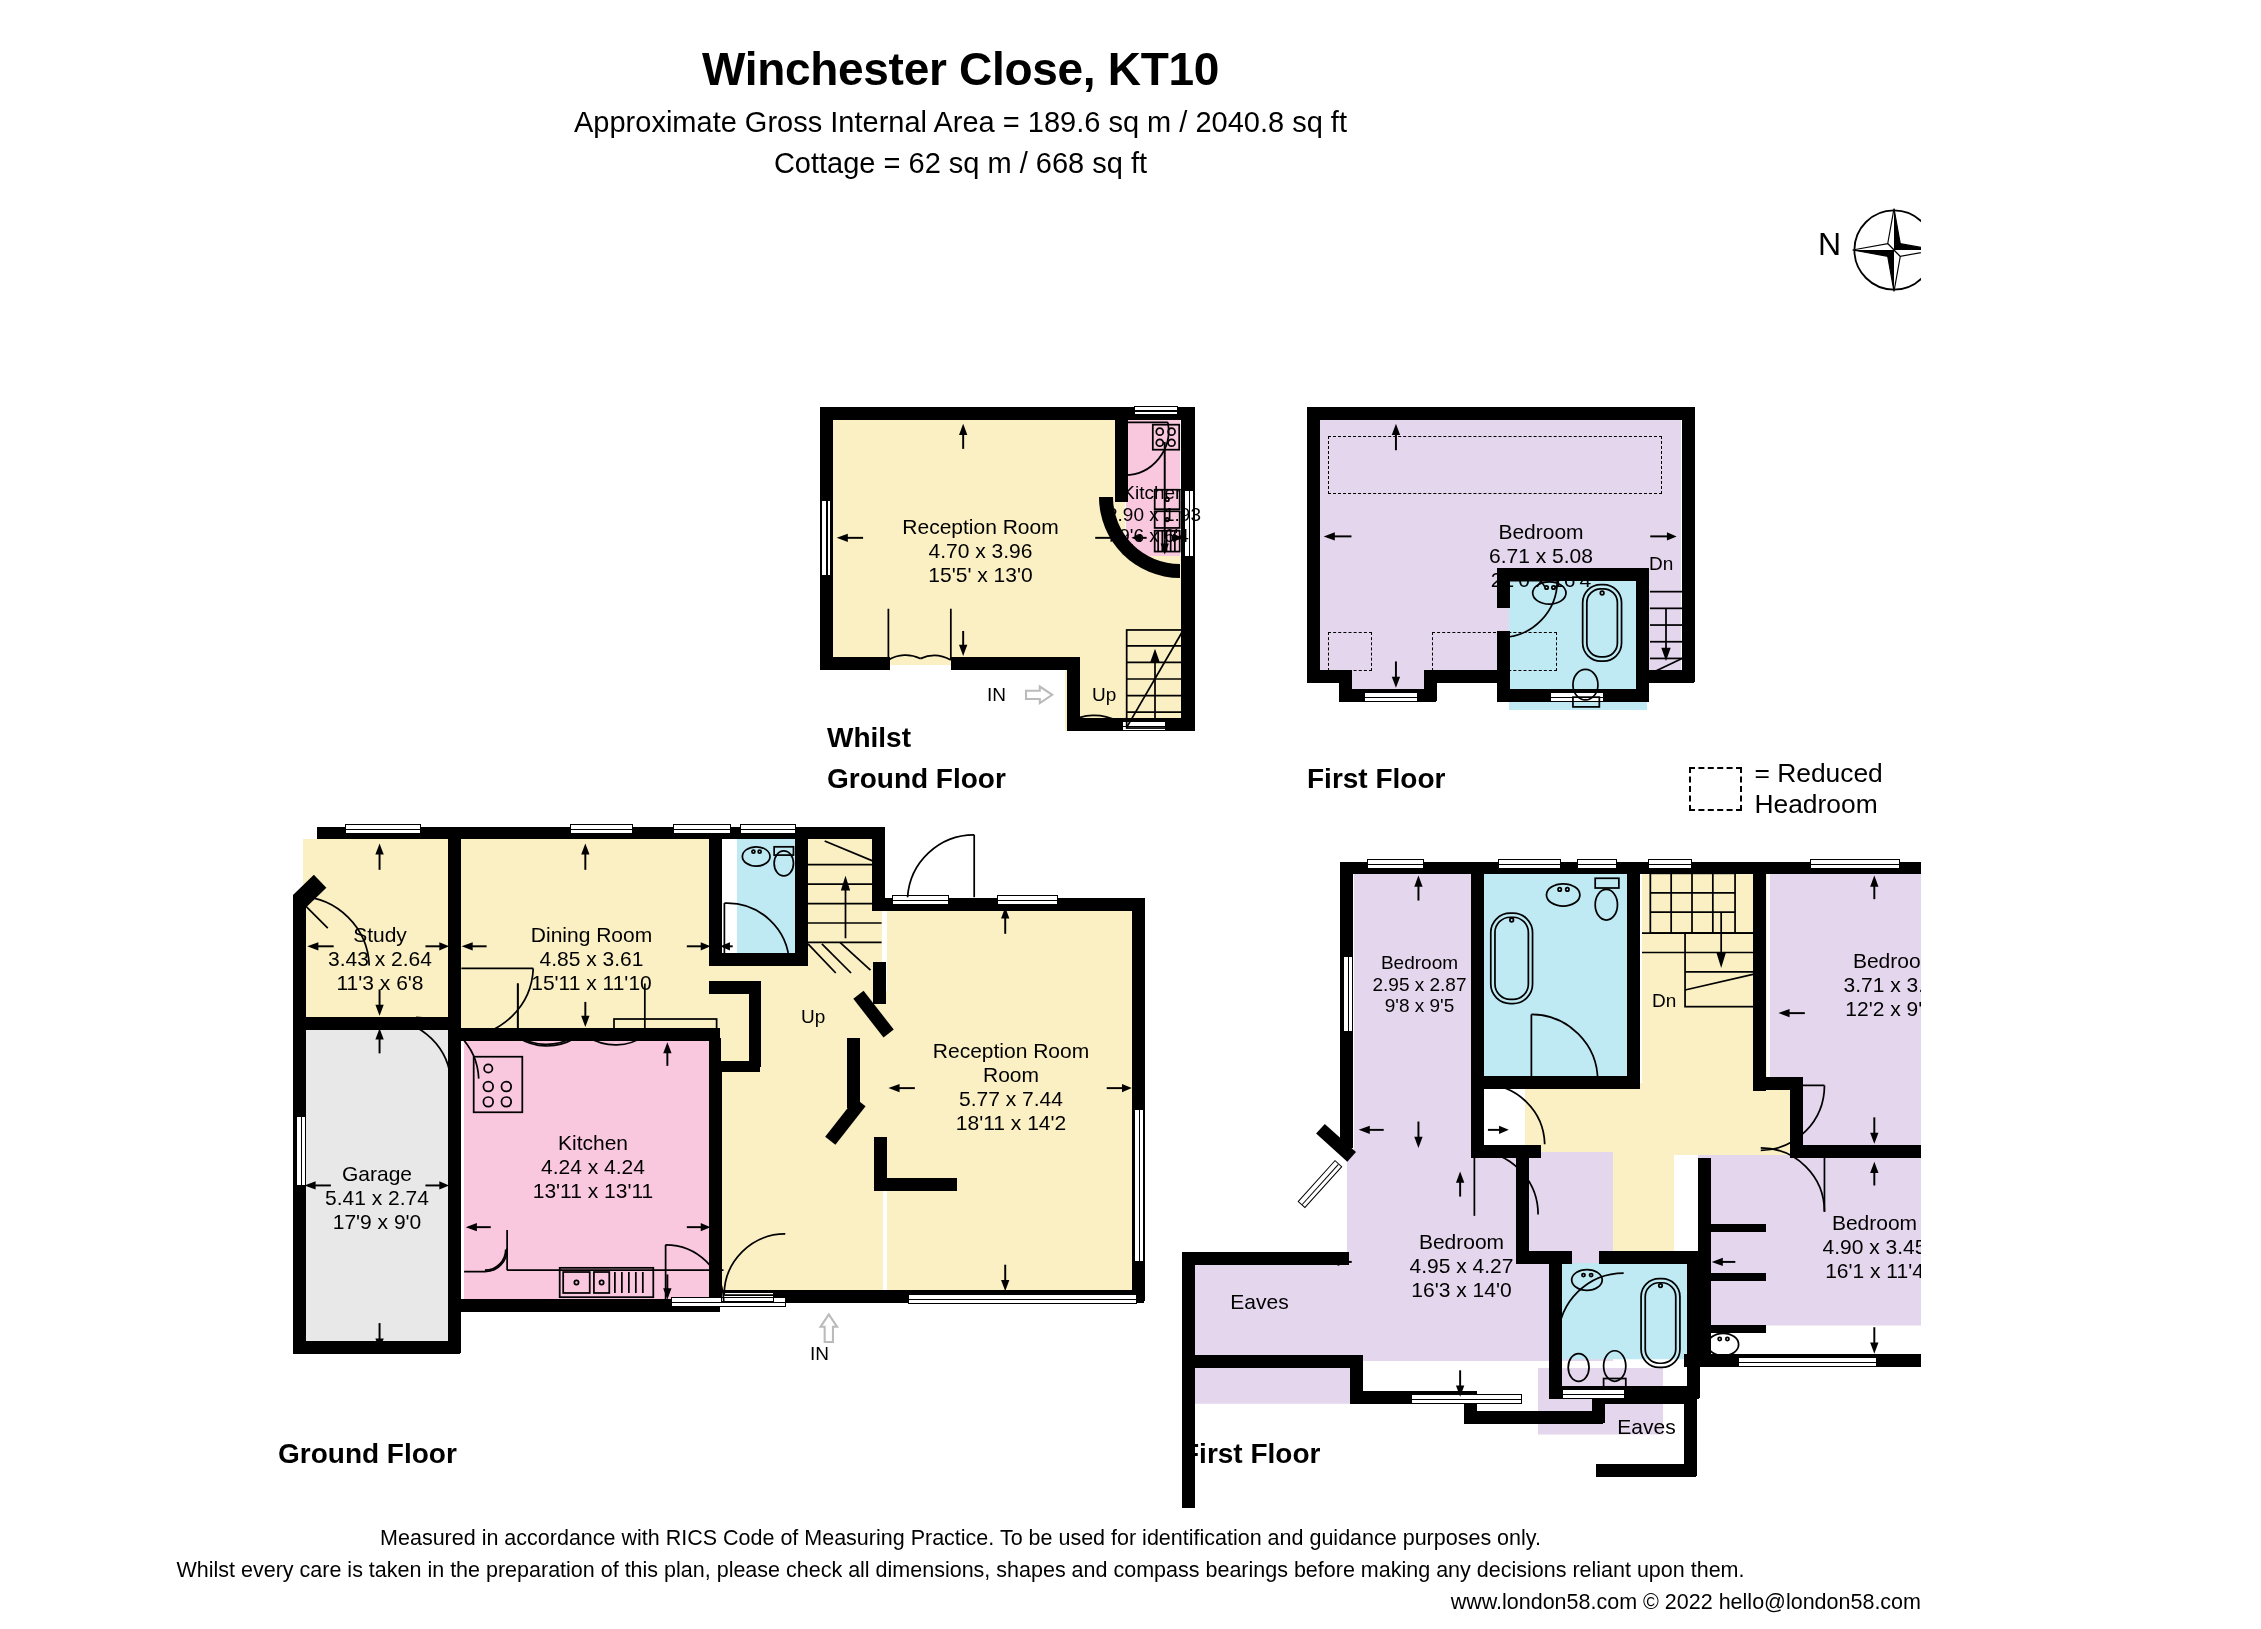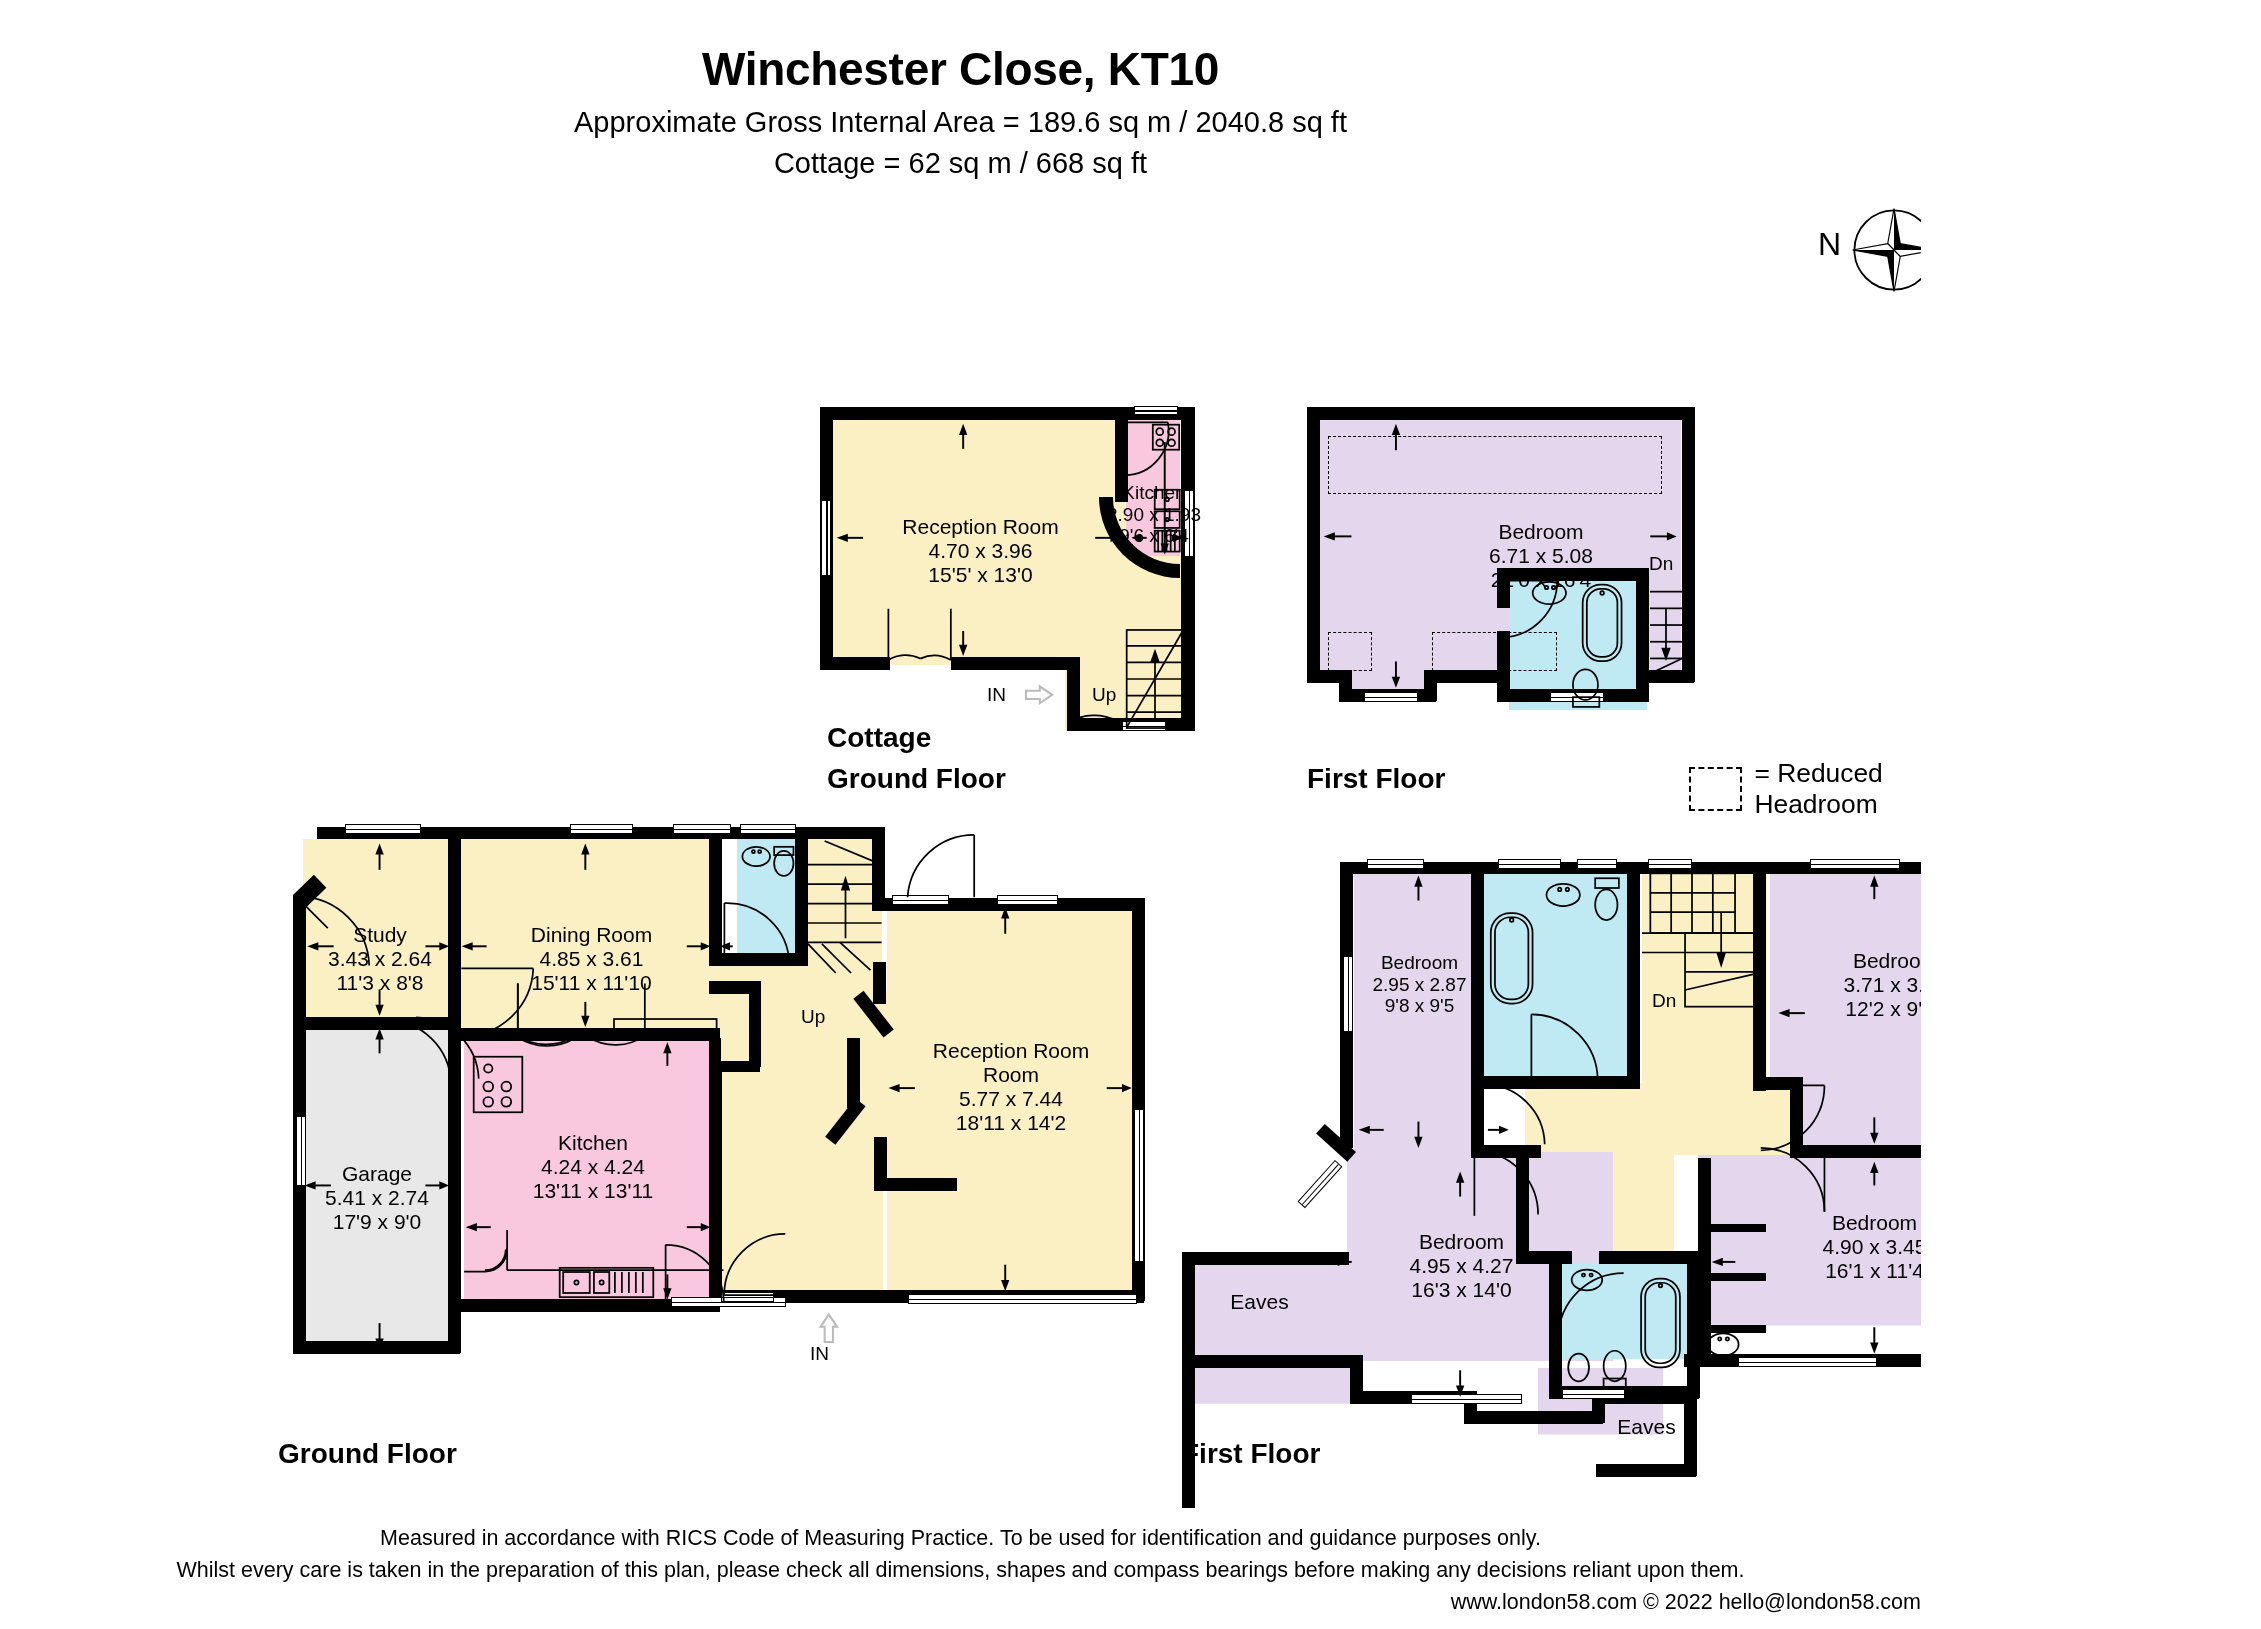--- a/index.html
+++ b/index.html
@@ -180,21 +180,21 @@
       <div>9'6 x 6'4</div>
     </div>
 
     <div class="lbl sm" style="left:167px;top:277px;">IN</div>
     <svg style="position:absolute;left:206px;top:278px;width:29px;height:21px;" viewBox="0 0 42 30" width="29" height="21">
       <polygon points="0,8 20,8 20,2 38,14 20,26 20,20 0,20" fill="none" stroke="#bbb" stroke-width="3"></polygon>
     </svg>
     <div class="lbl sm" style="left:272px;top:277px;">Up</div>
   </div>
 
-  <div class="caption" style="left:827px;top:722px;">Cottage</div>
+  <div class="caption" style="left:827px;top:722px;">Whilst</div>
   <div class="caption" style="left:827px;top:763px;">Ground Floor</div>
 
   <div class="plan" id="cottage-first" style="left:1307px;top:407px;width:403px;height:306px;">
 
     <div class="rm fill-bed" style="left:12.5px;top:12.5px;width:361px;height:263px;"></div>
     <div class="rm fill-bed" style="left:43px;top:264px;width:75px;height:28px;"></div>
     <div class="rm fill-bath" style="left:202px;top:172px;width:138px;height:131px;"></div>
 
     <div class="wall" style="left:0;top:0;width:388px;height:12.5px;"></div>
     <div class="wall" style="left:0;top:0;width:12.5px;height:275px;"></div>
@@ -464,21 +464,21 @@
         <line x1="884" y1="390" x2="916" y2="390"></line>
           <polygon points="878,390 894,384 894,396" fill="#000" stroke="none"></polygon>
         <line x1="1192" y1="390" x2="1222" y2="390"></line>
           <polygon points="1228,390 1214,384 1214,396" fill="#000" stroke="none"></polygon>
       </g>
     </svg>
 
     <div class="lbl" style="left:36px;top:106px;width:132px;">
       <div>Study</div>
       <div>3.43 x 2.64</div>
-      <div>11'3 x 8'8</div>
+      <div>11'3 x 6'8</div>
     </div>
     <div class="lbl" style="left:209px;top:106px;width:209px;">
       <div>Dining Room</div>
       <div>4.85 x 3.61</div>
       <div>15'11 x 11'10</div>
     </div>
     <div class="lbl" style="left:31px;top:345px;width:136px;">
       <div>Garage</div>
       <div>5.41 x 2.74</div>
       <div>17'9 x 9'0</div>

